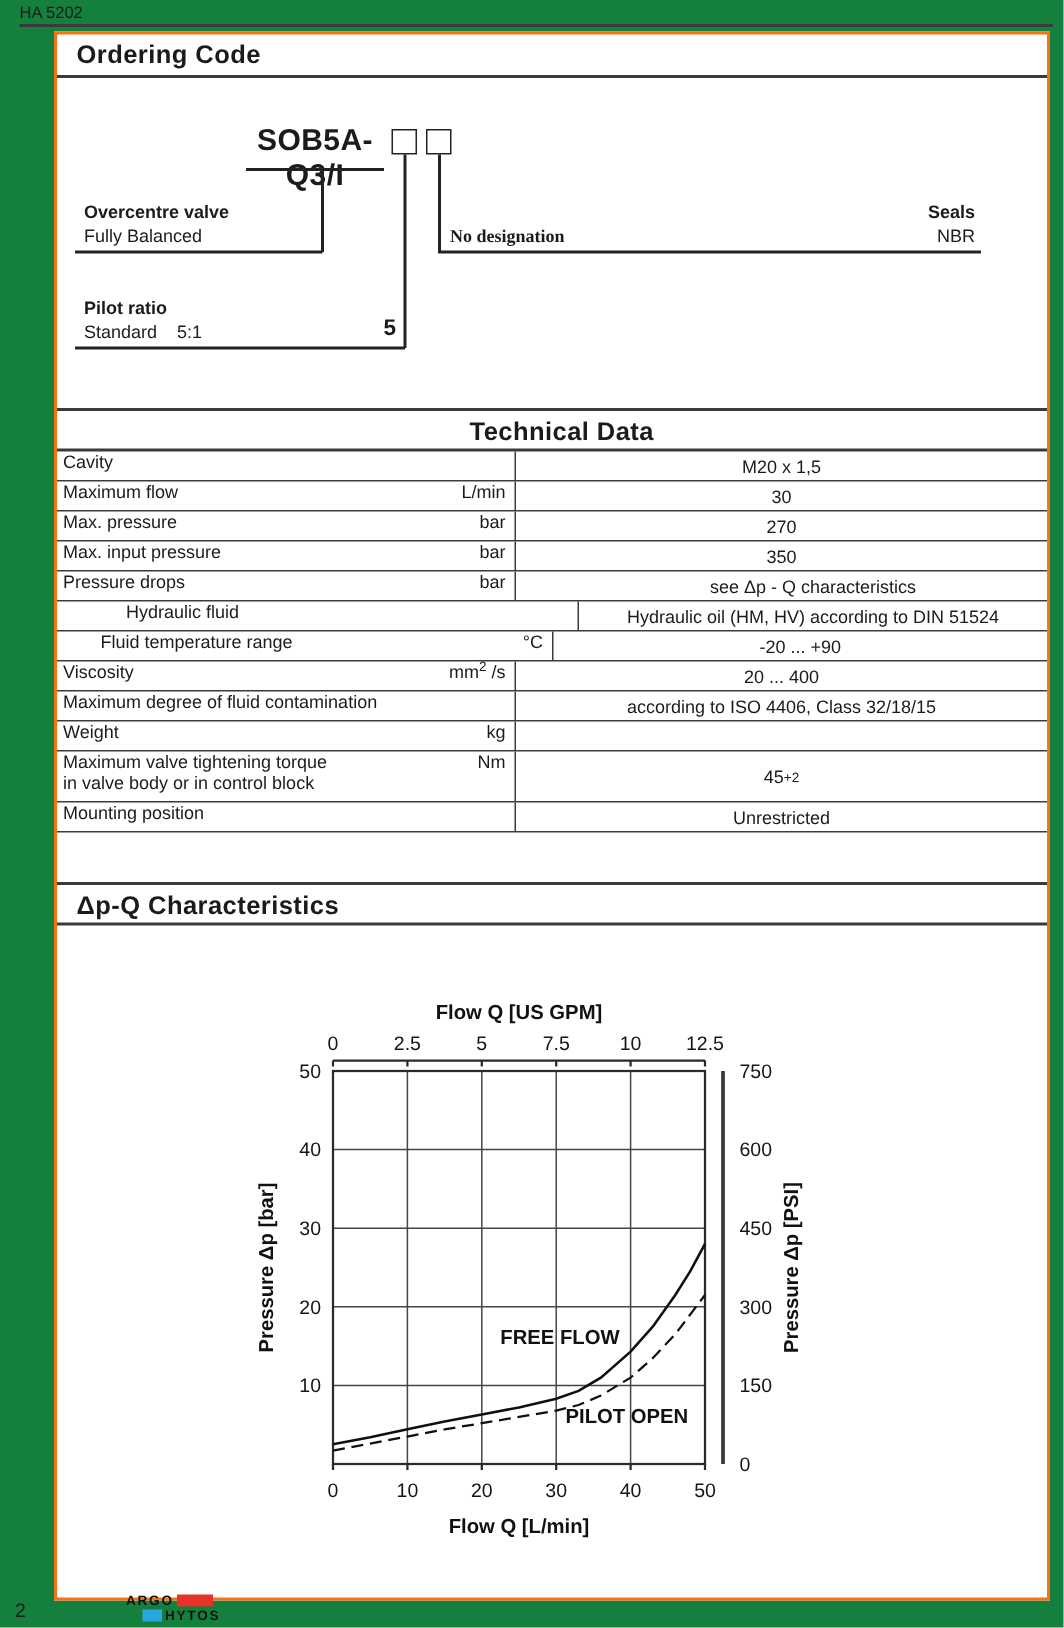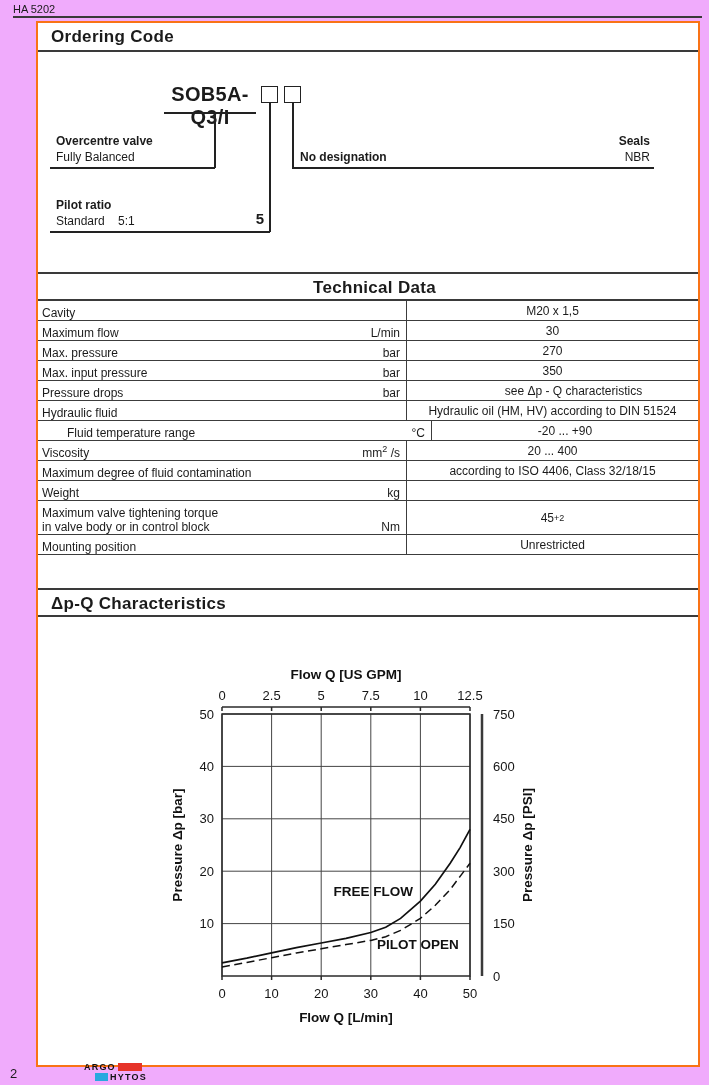--- a/index.html
+++ b/index.html
@@ -1,17 +1,17 @@
 <!DOCTYPE html>
 <html><head>
 <meta charset="utf-8">
 <style>
   * { box-sizing: border-box; margin: 0; padding: 0; }
   body { background:#fff; font-family:"Liberation Sans", sans-serif; color:#1b1b1b; }
-  .page { position:relative; width:709px; height:1085px; background:#f0abfc; overflow:hidden; }
+  .page { position:relative; width:709px; height:1085px; background:#15803d; overflow:hidden; }
 
   .doc-number { position:absolute; left:13px; top:3px; font-size:11px; }
   .top-rule { position:absolute; left:13px; top:16px; width:689px; height:2px; background:#3a3a3a; }
 
   .content-box { position:absolute; left:36px; top:21px; width:664px; height:1046px;
                  border:2px solid #f97316; background:#fff; }
 
   .section-header { position:absolute; left:0; right:0; height:29px; border-bottom:2px solid #3a3a3a; }
   .section-header .section-title { display:inline-block; padding-left:13px; line-height:27px;
                  font-size:17px; font-weight:bold; letter-spacing:0.3px; }
@@ -36,27 +36,27 @@
   .ln-box2-v   { left:254px; top:80px;  width:1.5px; height:65px; }
   .ln-seals-h  { left:254px; top:144px; width:362px; height:1.5px; }
   .olabel { position:absolute; font-size:12px; }
   .olabel.b { font-weight:bold; }
   .valve-title { left:18px; top:111px; }
   .valve-sub   { left:18px; top:127px; }
   .pilot-title { left:18px; top:175px; }
   .pilot-sub   { left:18px; top:191px; white-space:pre; }
   .pilot-digit { left:196px; top:187px; width:30px; text-align:right; font-size:15px; font-weight:bold; }
   .seals-title { right:48px; top:111px; text-align:right; }
-  .seals-label { left:262px; top:127px; }
+  .seals-label { left:262px; top:127px;font-family:Liberation Serif, serif; }
   .seals-value { right:48px; top:127px; text-align:right;padding-left:26px; }
 
   
   .tech-table { position:absolute; left:0; right:0; top:278px; }
   .t-row { display:flex; align-items:stretch; border-bottom:1px solid #3c3c3c; }
-  .t-left { width:369px; display:flex; justify-content:space-between; align-items:flex-end;
+  .t-left { width:306px; display:flex; justify-content:space-between; align-items:flex-start;
             padding:0 6px 0 4px; border-right:1px solid #3c3c3c; }
   .t-name { font-size:12px; line-height:14px; }
   .t-unit { font-size:12px; white-space:nowrap; }
   .t-right { flex:1; display:flex; align-items:center; justify-content:center; font-size:12px; }
   .t-row sup { font-size:9px; line-height:0; }
 
   
   .dpq-svg { position:absolute; left:114px; top:638px; }
   .grid  { stroke:#454545; stroke-width:1; }
   .frame { fill:none; stroke:#2a2a2a; stroke-width:1.5; }
@@ -145,21 +145,21 @@
           </div>
           <div class="t-right">350</div>
         </div>
         <div class="t-row" style="height: 20px; gap: 42px;">
           <div class="t-left">
             <span class="t-name">Pressure drops</span>
             <span class="t-unit">bar</span>
           </div>
           <div class="t-right">see Δp - Q  characteristics</div>
         </div>
-        <div class="t-row" style="height: 20px;">
+        <div class="t-row" style="height: 20px; padding-left: 42px;">
           <div class="t-left">
             <span class="t-name">Hydraulic fluid</span>
             <span class="t-unit"></span>
           </div>
           <div class="t-right">Hydraulic oil (HM, HV) according to DIN 51524</div>
         </div>
         <div class="t-row" style="height: 20px; padding-left: 25px;">
           <div class="t-left">
             <span class="t-name">Fluid temperature range</span>
             <span class="t-unit">°C</span>

